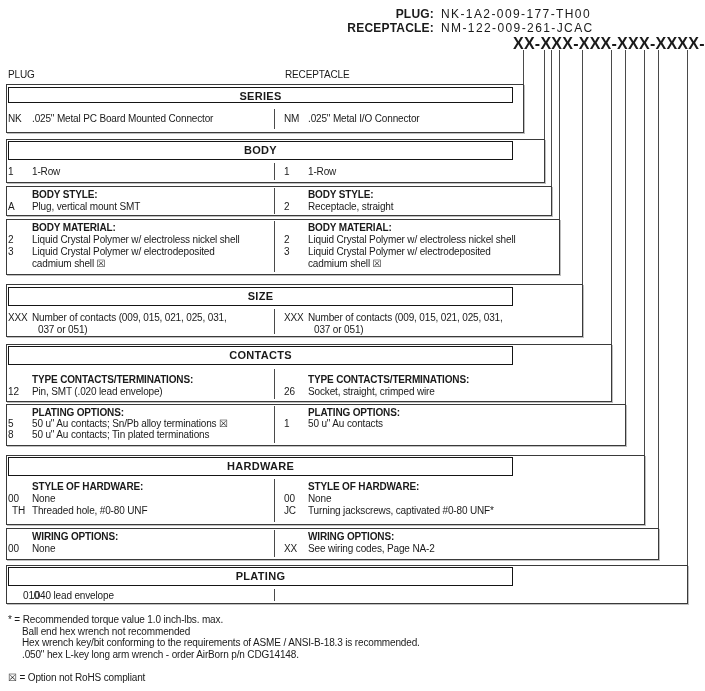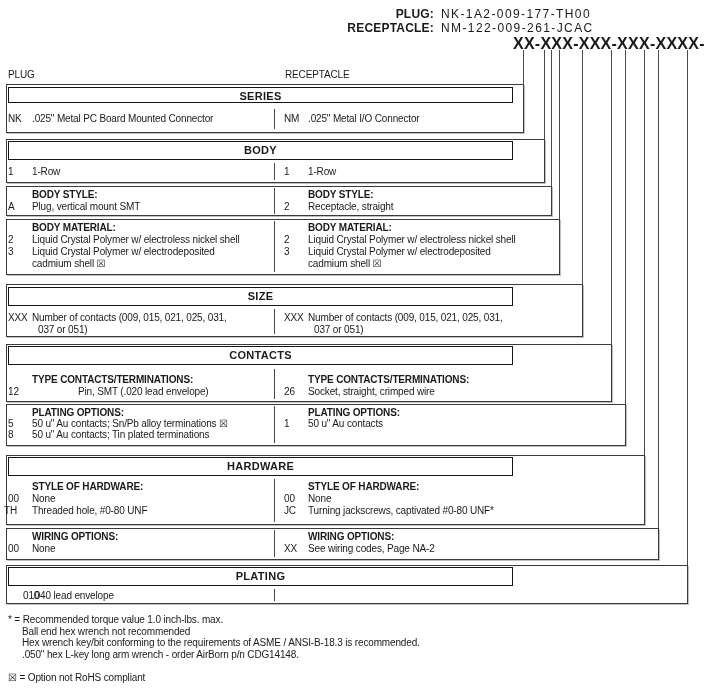--- a/index.html
+++ b/index.html
@@ -86,21 +86,21 @@
 <div class="t" style="left:284px;top:312px;">XXX</div>
 <div class="t" style="left:308px;top:312px;">Number of contacts (009, 015, 021, 025, 031,</div>
 <div class="t" style="left:314px;top:324px;">037 or 051)</div>
 
 <div class="box" style="left:6px;top:344px;width:606px;height:58px;"></div>
 <div class="hdr" style="left:8px;top:346px;width:505px;height:19px;line-height:17px;">CONTACTS</div>
 <div class="vdiv" style="left:274px;top:369px;height:30px;"></div>
 <div class="t b" style="left:32px;top:374px;">TYPE CONTACTS/TERMINATIONS:</div>
 <div class="t b" style="left:308px;top:374px;">TYPE CONTACTS/TERMINATIONS:</div>
 <div class="t" style="left:8px;top:386px;">12</div>
-<div class="t" style="left:32px;top:386px;margin-left:46px;">Pin, SMT (.020 lead envelope)</div>
+<div class="t" style="left:32px;top:386px;">Pin, SMT (.020 lead envelope)</div>
 <div class="t" style="left:284px;top:386px;">26</div>
 <div class="t" style="left:308px;top:386px;">Socket, straight, crimped wire</div>
 
 <div class="box" style="left:6px;top:404px;width:620px;height:42px;"></div>
 <div class="vdiv" style="left:274px;top:406px;height:37px;"></div>
 <div class="t b" style="left:32px;top:407px;">PLATING OPTIONS:</div>
 <div class="t b" style="left:308px;top:407px;">PLATING OPTIONS:</div>
 <div class="t" style="left:8px;top:418px;">5</div>
 <div class="t" style="left:32px;top:418px;">50 u" Au contacts; Sn/Pb alloy terminations ☒</div>
 <div class="t" style="left:8px;top:429px;">8</div>
@@ -108,21 +108,21 @@
 <div class="t" style="left:284px;top:418px;">1</div>
 <div class="t" style="left:308px;top:418px;">50 u" Au contacts</div>
 
 <div class="box" style="left:6px;top:455px;width:639px;height:70px;"></div>
 <div class="hdr" style="left:8px;top:457px;width:505px;height:19px;line-height:17px;">HARDWARE</div>
 <div class="vdiv" style="left:274px;top:479px;height:43px;"></div>
 <div class="t b" style="left:32px;top:481px;">STYLE OF HARDWARE:</div>
 <div class="t b" style="left:308px;top:481px;">STYLE OF HARDWARE:</div>
 <div class="t" style="left:8px;top:493px;">00</div>
 <div class="t" style="left:32px;top:493px;">None</div>
-<div class="t" style="left:4px;top:505px;">TH</div>
+<div class="t" style="left:12px;top:505px;">TH</div>
 <div class="t" style="left:32px;top:505px;">Threaded hole, #0-80 UNF</div>
 <div class="t" style="left:284px;top:493px;">00</div>
 <div class="t" style="left:308px;top:493px;">None</div>
 <div class="t" style="left:284px;top:505px;">JC</div>
 <div class="t" style="left:308px;top:505px;">Turning jackscrews, captivated #0-80 UNF*</div>
 
 <div class="box" style="left:6px;top:528px;width:653px;height:32px;"></div>
 <div class="vdiv" style="left:274px;top:530px;height:27px;"></div>
 <div class="t b" style="left:32px;top:531px;">WIRING OPTIONS:</div>
 <div class="t b" style="left:308px;top:531px;">WIRING OPTIONS:</div>

